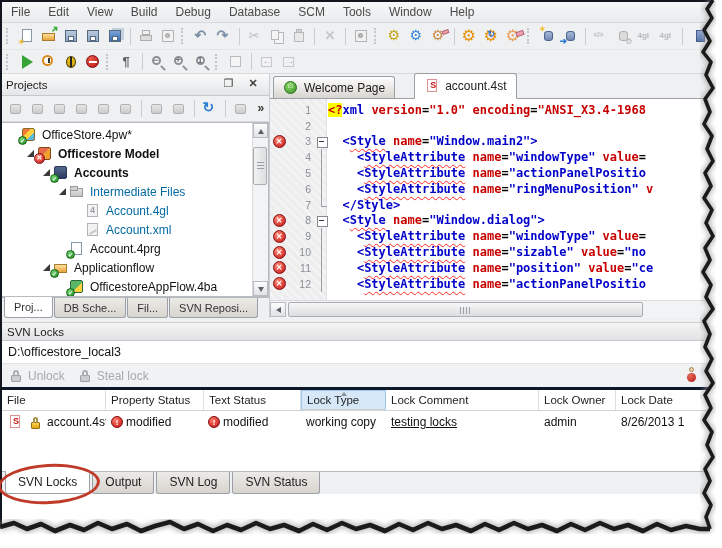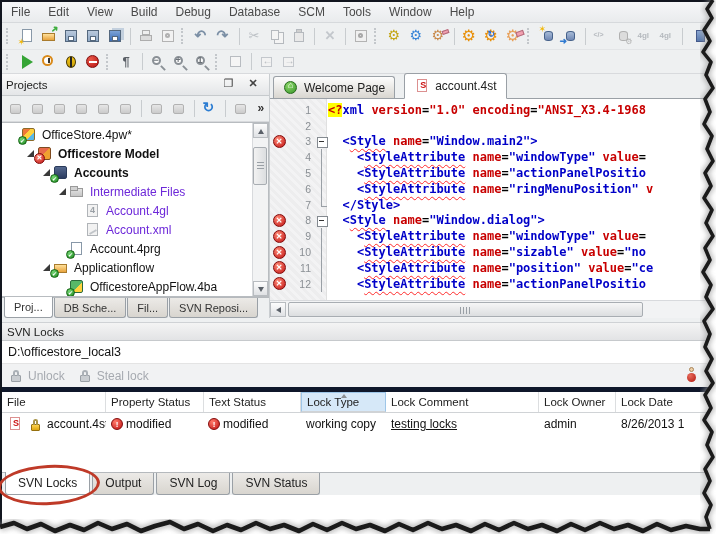--- a/index.html
+++ b/index.html
@@ -104,21 +104,21 @@
   .main{flex:0 0 240px;display:flex;}
   
   .lpanel{width:267px;flex:0 0 267px;display:flex;flex-direction:column;border-right:1px solid #c9cdd0;justify-content:center;}
   .phead{height:21px;display:flex;align-items:center;background:linear-gradient(#fafafa,#e4e6e8);
          border-bottom:1px solid #c6cacd;padding:0 4px;}
   .phead .ttl{font-size:11.5px;color:#222;flex:1;}
   .ptools{height:25px;display:flex;align-items:center;background:#eef0f1;border-bottom:1px solid #d8dadd;padding-left:3px;}
   .tree{flex:1;background:#fff;border:1px solid #b8bcc0;border-left:none;position:relative;overflow:hidden;padding-top:2px;}
   .trow{height:19px;display:flex;align-items:center;font-size:12px;color:#111;white-space:nowrap;}
   .trow.b .tlabel{font-weight:bold;}
-  .trow.gr .tlabel{color:#6d28d9;}
+  .trow.gr .tlabel{color:#0369a1;}
   .exp{width:13px;height:13px;position:relative;flex:0 0 13px;}
   .exp.on::before{content:"";position:absolute;left:3px;top:3px;width:0;height:0;
                   border-bottom:7px solid #3a3a3a;border-left:7px solid transparent;}
   .tic{position:relative;width:17px;height:16px;flex:0 0 17px;margin-right:4px;}
   .tic::before{position:absolute;box-sizing:border-box;}
   .t-project::before{content:"";left:1px;top:1px;width:13px;height:13px;border-radius:2px;border:1px solid #8a6a2a;
         background:linear-gradient(135deg,#f07838 0 35%,#ffd23d 35% 65%,#58b8e8 65%);}
   .t-model::before{content:"";left:1px;top:1px;width:13px;height:13px;border-radius:2px;border:1px solid #7e4a20;
         background:linear-gradient(135deg,#e86a4a 0 50%,#f0a030 50%);}
   .t-accounts::before{content:"";left:1px;top:1px;width:13px;height:13px;border-radius:2px;border:1px solid #2a3a5a;
@@ -152,21 +152,21 @@
   
   .ltabs{height:20px;display:flex;align-items:stretch;background:#eef0f1;border-top:1px solid #b5b9bd;padding-left:2px;}
   .btab{display:flex;align-items:center;padding:0 9px;font-size:11px;color:#333;border:1px solid #9aa0a6;border-top:none;
         border-radius:0 0 3px 3px;background:linear-gradient(#eceae7,#d8d5cf);margin-right:1px;position:relative;}
   .btab.act{background:#fff;margin-top:-1px;z-index:2;}
   
   .editor{flex:1;display:flex;flex-direction:column;min-width:0;}
   .etabs{height:24px;display:flex;align-items:flex-end;background:#eef0f1;border-bottom:1px solid #9aa0a6;padding-left:3px;}
   .etab{height:21px;display:flex;align-items:center;gap:4px;padding:0 9px;font-size:12px;color:#222;
         border:1px solid #9aa0a6;border-bottom:none;border-radius:3px 3px 0 0;
-        background:linear-gradient(#fdfdfd,#d9d6d0);margin-right:9px;position:relative;}
+        background:linear-gradient(#fdfdfd,#d9d6d0);margin-right:19px;position:relative;}
   .etab.act{height:24px;background:#fff;z-index:2;margin-bottom:-1px;border-bottom:1px solid #fff;}
   .code{flex:1;background:#fff;position:relative;overflow:hidden;padding-top:3px;}
   .code::before{content:"";position:absolute;left:0;top:0;bottom:0;width:56px;
        background:repeating-linear-gradient(45deg,#ededee 0 3px,#f3f3f4 3px 6px);border-right:1px solid #e0e0e0;}
   .cl{height:15.8px;display:flex;align-items:center;position:relative;z-index:1;}
   .gerr{width:18px;flex:0 0 18px;display:flex;align-items:center;justify-content:center;}
   .gnum{width:23px;flex:0 0 23px;text-align:right;padding-right:4px;font-size:10.5px;color:#8a8f94;
         font-family:"Liberation Sans",sans-serif;}
   .gfold{width:13px;flex:0 0 13px;position:relative;height:100%;}
   .gfold.box::before{content:"";position:absolute;left:2px;top:3px;width:9px;height:9px;background:#fff;border:1px solid #848a90;}
@@ -188,21 +188,21 @@
   .hsb .thumb{position:absolute;left:18px;top:1px;width:355px;height:15px;background:linear-gradient(#f6f6f6,#dcdee0);
        border:1px solid #a8adb2;border-radius:2px;box-sizing:border-box;}
   .hsb .thumb::before{content:"";position:absolute;left:50%;top:4px;margin-left:-6px;width:12px;height:7px;
        background:repeating-linear-gradient(90deg,#9aa0a6 0 1px,transparent 1px 3px);}
   
   .hsplit{height:4px;background:#eef0f1;flex:0 0 auto;}
   .shead{height:17px;background:linear-gradient(#f4f4f4,#e2e3e5);border-top:1px solid #cfd2d5;border-bottom:1px solid #c6c9cc;
          display:flex;align-items:center;padding-left:5px;font-size:11.5px;color:#222;flex:0 0 auto;}
   .spath{height:22px;background:#fff;border-bottom:1px solid #e4e4e4;display:flex;align-items:center;
          padding-left:6px;font-size:12.5px;color:#111;flex:0 0 auto;}
-  .sbtns{height:23px;background:#f1f2f3;border-bottom:5px solid #0f172a;display:flex;align-items:center;
+  .sbtns{height:23px;background:#f1f2f3;border-bottom:3px solid #0f172a;display:flex;align-items:center;
          padding-left:6px;gap:12px;flex:0 0 auto;position:relative;}
   .sbtn{display:flex;align-items:center;gap:3px;font-size:12px;color:#a6aab0;}
   .sbtns .right-ic{position:absolute;right:14px;top:3px;}
   
   .tblh{height:20px;display:flex;background:#fff;border-bottom:1px solid #d0d3d6;flex:0 0 auto;}
   .th{display:flex;align-items:center;padding-left:5px;font-size:11.5px;color:#222;border-right:1px solid #dcdee0;
       box-sizing:border-box;white-space:nowrap;overflow:hidden;position:relative;}
   .th.sorted{background:var(--sorted-bg);border:1px solid #9ec6e8;border-bottom:1px solid #d0d3d6;}
   .th.sorted::before{content:"";position:absolute;left:50%;top:1px;margin-left:-3px;
       border-bottom:4px solid #8a8f94;border-left:3.5px solid transparent;border-right:3.5px solid transparent;}

